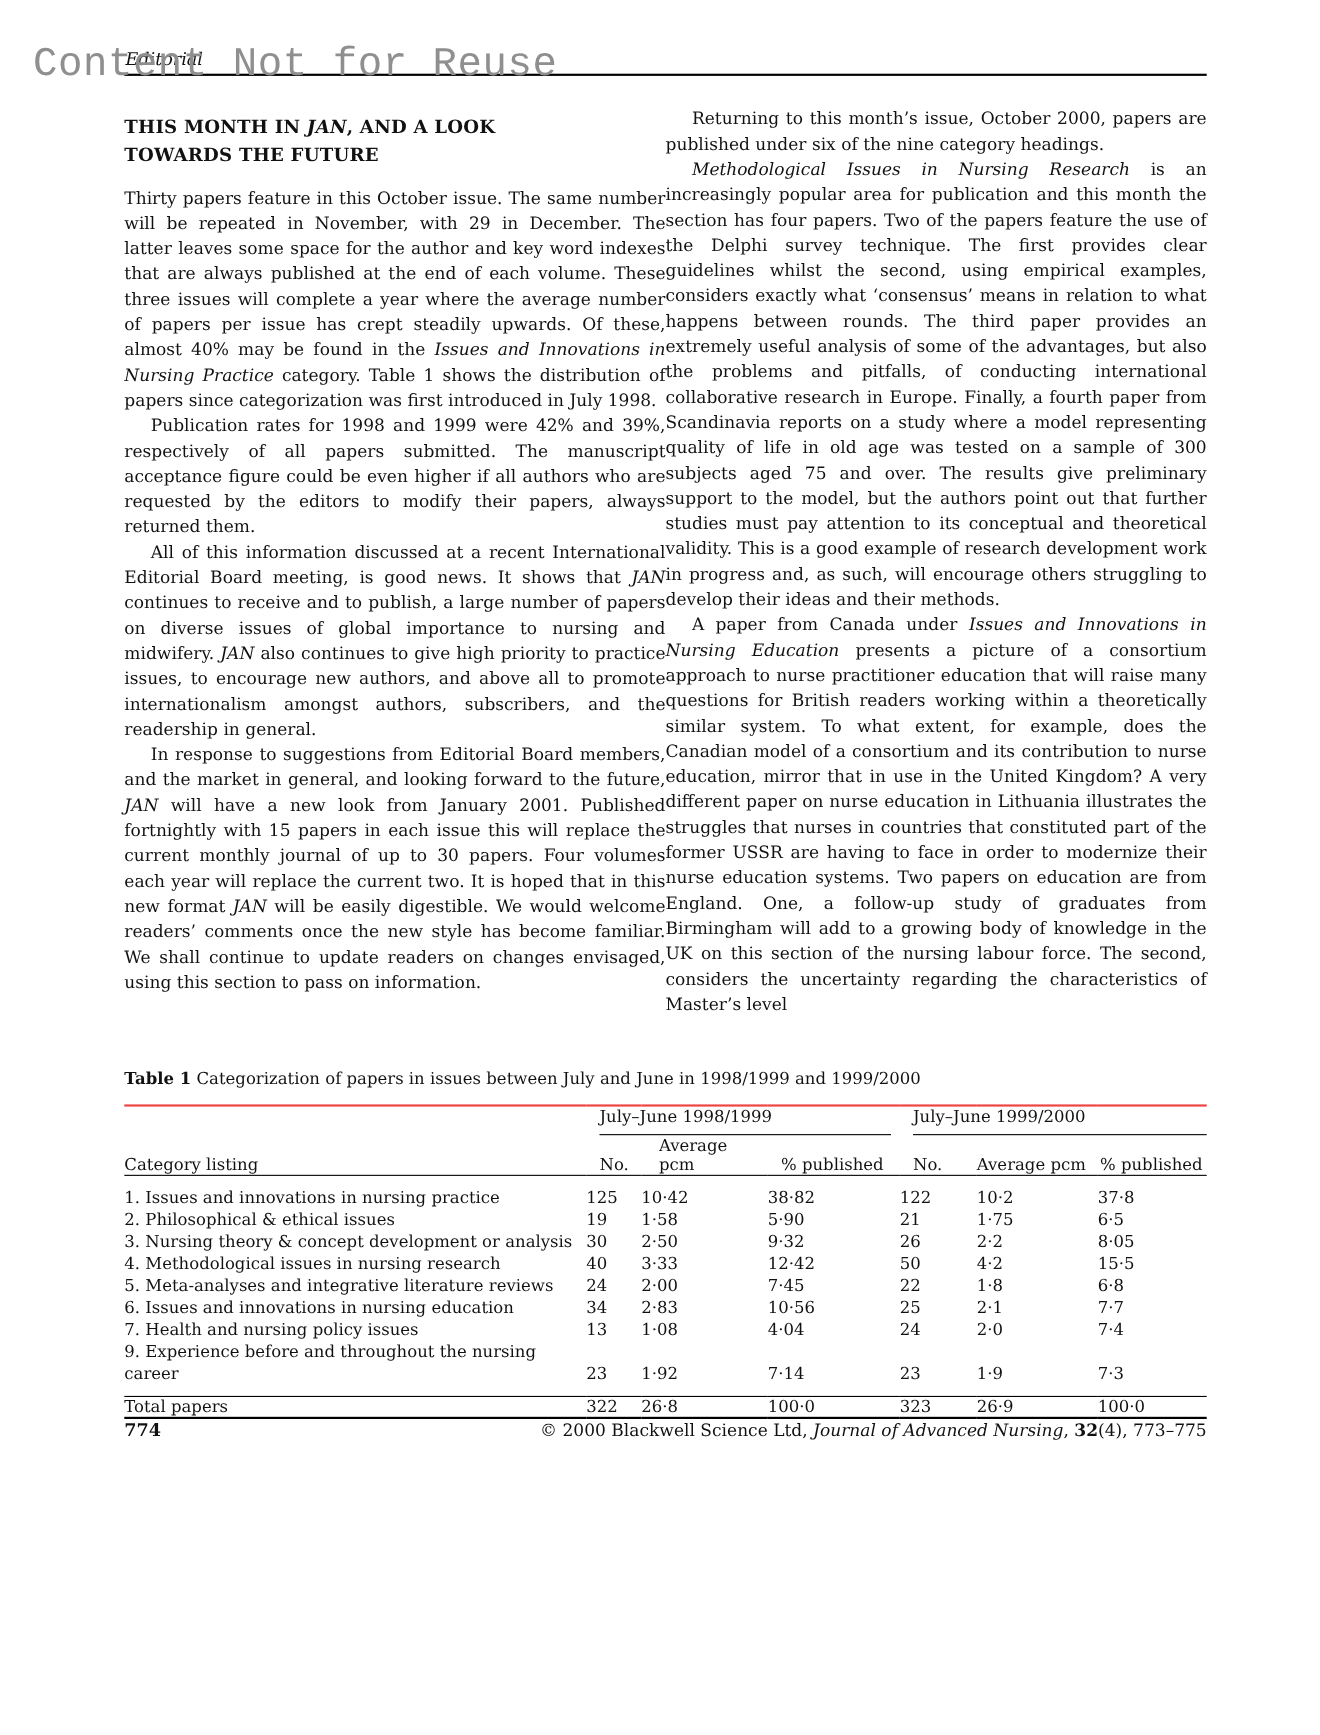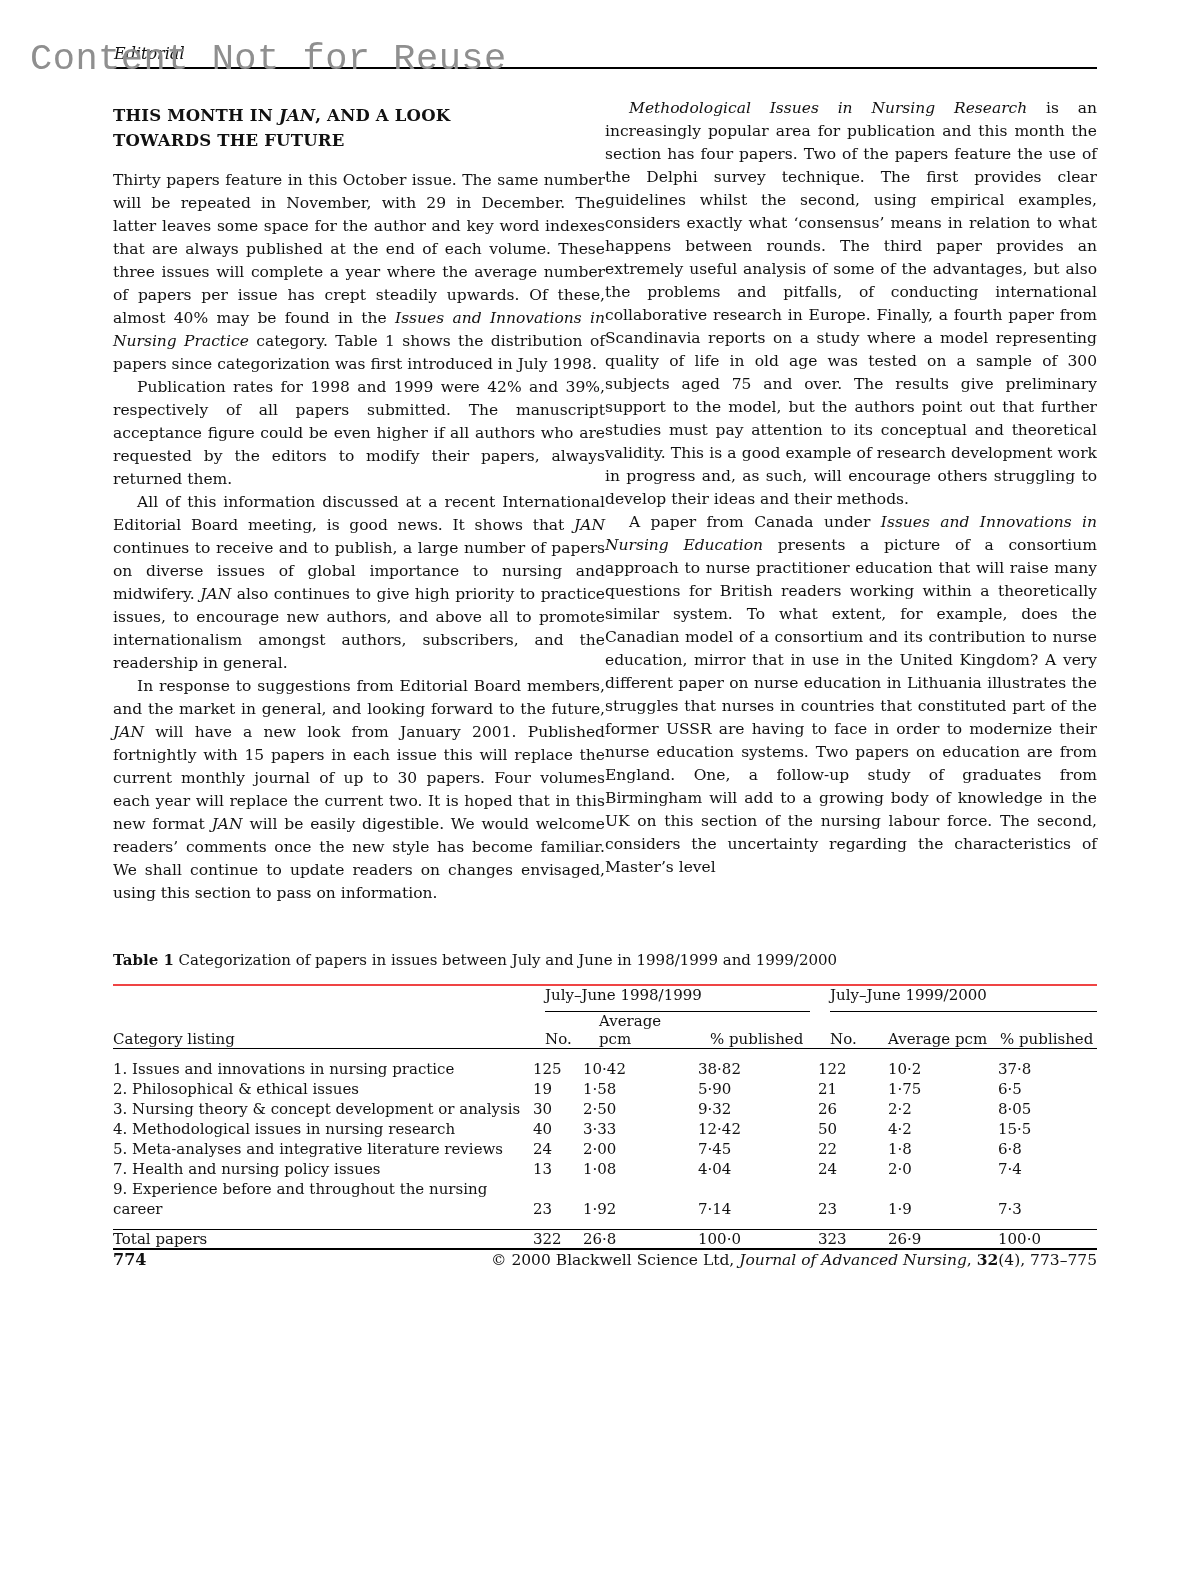--- a/index.html
+++ b/index.html
@@ -114,20 +114,21 @@
 
     <div class="columns">
       <div class="col">
         <h1 class="article-title"><span>THIS MONTH IN </span><span style="font-style: italic;">JAN</span><span>, AND A LOOK</span><br><span>TOWARDS THE FUTURE</span></h1>
         <p class="noindent"><span>Thirty papers feature in this October issue. The same number will be repeated in November, with 29 in December. The latter leaves some space for the author and key word indexes that are always published at the end of each volume. These three issues will complete a year where the average number of papers per issue has crept steadily upwards. Of these, almost 40% may be found in the </span><span style="font-style: italic;">Issues and Innovations in Nursing Practice</span><span> category. Table 1 shows the distribution of papers since categorization was first introduced in July 1998.</span></p>
         <p><span>Publication rates for 1998 and 1999 were 42% and 39%, respectively of all papers submitted. The manuscript acceptance figure could be even higher if all authors who are requested by the editors to modify their papers, always returned them.</span></p>
         <p><span>All of this information discussed at a recent International Editorial Board meeting, is good news. It shows that </span><span style="font-style: italic;">JAN</span><span> continues to receive and to publish, a large number of papers on diverse issues of global importance to nursing and midwifery. </span><span style="font-style: italic;">JAN</span><span> also continues to give high priority to practice issues, to encourage new authors, and above all to promote internationalism amongst authors, subscribers, and the readership in general.</span></p>
         <p><span>In response to suggestions from Editorial Board members, and the market in general, and looking forward to the future, </span><span style="font-style: italic;">JAN</span><span> will have a new look from January 2001. Published fortnightly with 15 papers in each issue this will replace the current monthly journal of up to 30 papers. Four volumes each year will replace the current two. It is hoped that in this new format </span><span style="font-style: italic;">JAN</span><span> will be easily digestible. We would welcome readers’ comments once the new style has become familiar. We shall continue to update readers on changes envisaged, using this section to pass on information.</span></p>
       </div>
       <div class="col">
+        <p><span>Returning to this month’s issue, October 2000, papers are published under six of the nine category headings.</span></p>
         <p><span style="font-style: italic;">Methodological Issues in Nursing Research</span><span> is an increasingly popular area for publication and this month the section has four papers. Two of the papers feature the use of the Delphi survey technique. The first provides clear guidelines whilst the second, using empirical examples, considers exactly what ‘consensus’ means in relation to what happens between rounds. The third paper provides an extremely useful analysis of some of the advantages, but also the problems and pitfalls, of conducting international collaborative research in Europe. Finally, a fourth paper from Scandinavia reports on a study where a model representing quality of life in old age was tested on a sample of 300 subjects aged 75 and over. The results give preliminary support to the model, but the authors point out that further studies must pay attention to its conceptual and theoretical validity. This is a good example of research development work in progress and, as such, will encourage others struggling to develop their ideas and their methods.</span></p>
         <p><span>A paper from Canada under </span><span style="font-style: italic;">Issues and Innovations in Nursing Education</span><span> presents a picture of a consortium approach to nurse practitioner education that will raise many questions for British readers working within a theoretically similar system. To what extent, for example, does the Canadian model of a consortium and its contribution to nurse education, mirror that in use in the United Kingdom? A very different paper on nurse education in Lithuania illustrates the struggles that nurses in countries that constituted part of the former USSR are having to face in order to modernize their nurse education systems. Two papers on education are from England. One, a follow-up study of graduates from Birmingham will add to a growing body of knowledge in the UK on this section of the nursing labour force. The second, considers the uncertainty regarding the characteristics of Master’s level</span></p>
       </div>
     </div>
 
     <div class="table-section">
       <div class="table-caption"><span style="font-weight: bold;">Table 1</span><span>  Categorization of papers in issues between July and June in 1998/1999 and 1999/2000</span></div>
       <table class="jtable">
         <colgroup>
           <col style="width:420px">
@@ -198,20 +199,29 @@
             <tr>
               <td class="cat">5. Meta-analyses and integrative literature reviews</td>
               <td class="num c0">24</td>
               <td class="num c1">2·00</td>
               <td class="num c2">7·45</td>
               <td class="num c3">22</td>
               <td class="num c4">1·8</td>
               <td class="num c5">6·8</td>
             </tr>
             <tr>
+              <td class="cat">6. Issues and innovations in nursing education</td>
+              <td class="num c0">34</td>
+              <td class="num c1">2·83</td>
+              <td class="num c2">10·56</td>
+              <td class="num c3">25</td>
+              <td class="num c4">2·1</td>
+              <td class="num c5">7·7</td>
+            </tr>
+            <tr>
               <td class="cat">7. Health and nursing policy issues</td>
               <td class="num c0">13</td>
               <td class="num c1">1·08</td>
               <td class="num c2">4·04</td>
               <td class="num c3">24</td>
               <td class="num c4">2·0</td>
               <td class="num c5">7·4</td>
             </tr>
             <tr>
               <td class="cat">9. Experience before and throughout the nursing career</td>

